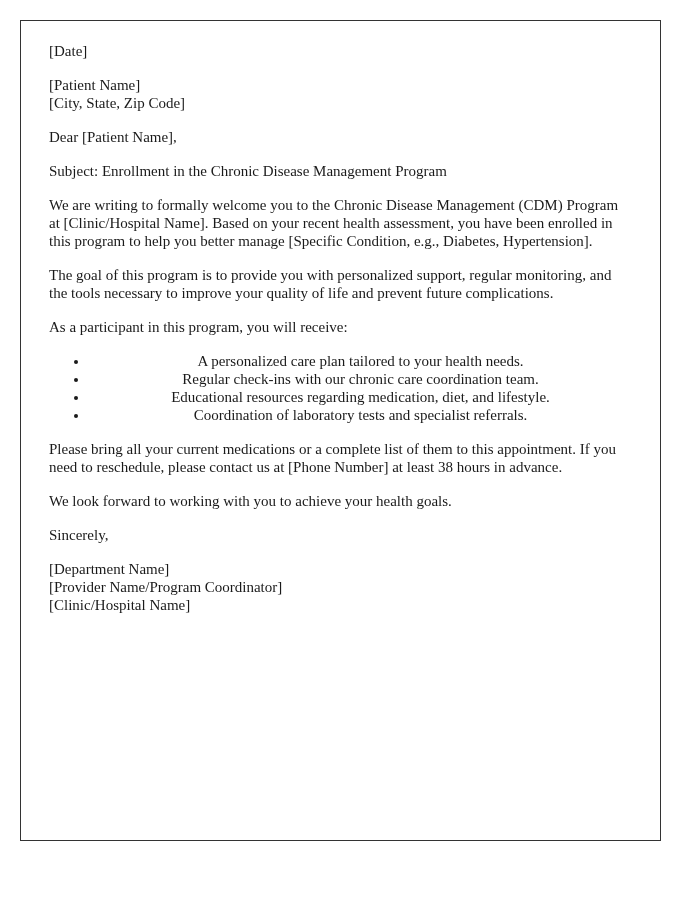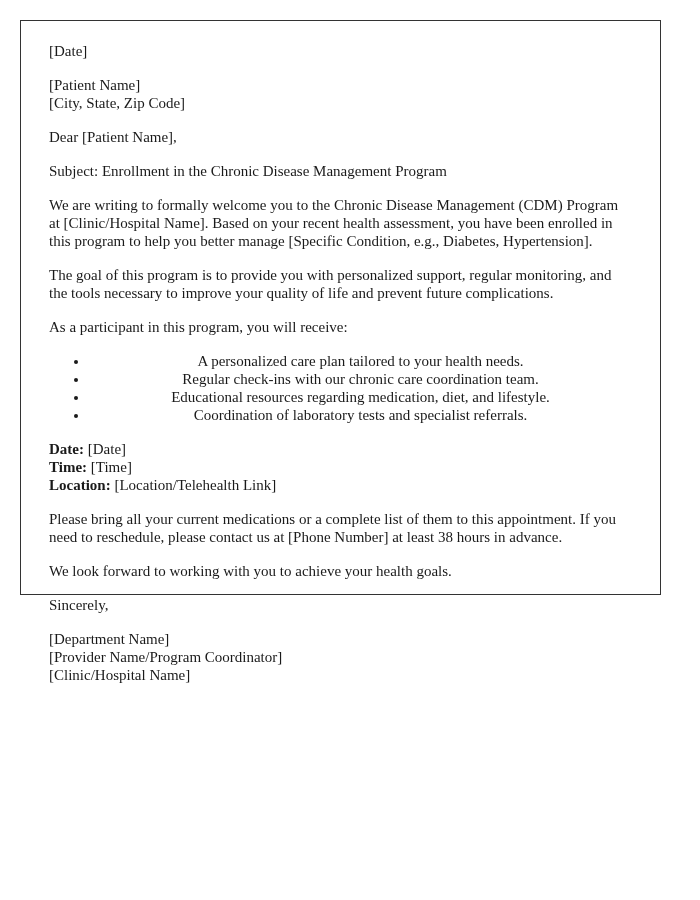--- a/index.html
+++ b/index.html
@@ -14,21 +14,21 @@
       font-family: "Liberation Serif", "DejaVu Serif", serif;
       font-size: 15px;
       line-height: 18px;
       color: #1a1a1a;
     }
     .letter {
       position: absolute;
       left: 20px;
       top: 20px;
       width: 641px;
-      height: 575px;
+      height: 821px;
       box-sizing: border-box;
       border: 1px solid #333333;
       padding: 21px 28px 0 28px;
     }
     .letter p {
       margin: 0 0 16px 0;
     }
     .letter ul {
       margin: 0 0 16px 0;
       padding-left: 40px;
@@ -64,25 +64,20 @@
   <p>As a participant in this program, you will receive:</p>
 
   <ul>
     <li>A personalized care plan tailored to your health needs.</li>
     <li>Regular check-ins with our chronic care coordination team.</li>
     <li>Educational resources regarding medication, diet, and lifestyle.</li>
     <li>Coordination of laboratory tests and specialist referrals.</li>
   </ul>
 
 
-  <p>
-    <span style="display:block"><span class="label">Date:</span><span> [Date]</span></span>
-    <span style="display:block"><span class="label">Time:</span><span> [Time]</span></span>
-    <span style="display:block"><span class="label">Location:</span><span> [Location/Telehealth Link]</span></span>
-  </p>
 
   <p>Please bring all your current medications or a complete list of them to this appointment. If you need to reschedule, please contact us at [Phone Number] at least 38 hours in advance.</p>
 
   <p>We look forward to working with you to achieve your health goals.</p>
 
   <p>Sincerely,</p>
 
   <p>
     <span style="display:block">[Department Name]</span>
     <span style="display:block">[Provider Name/Program Coordinator]</span>

